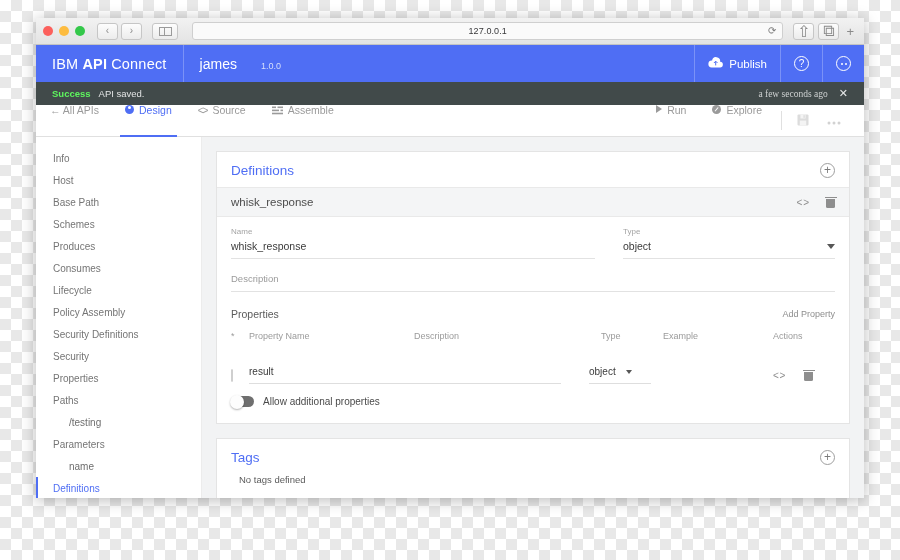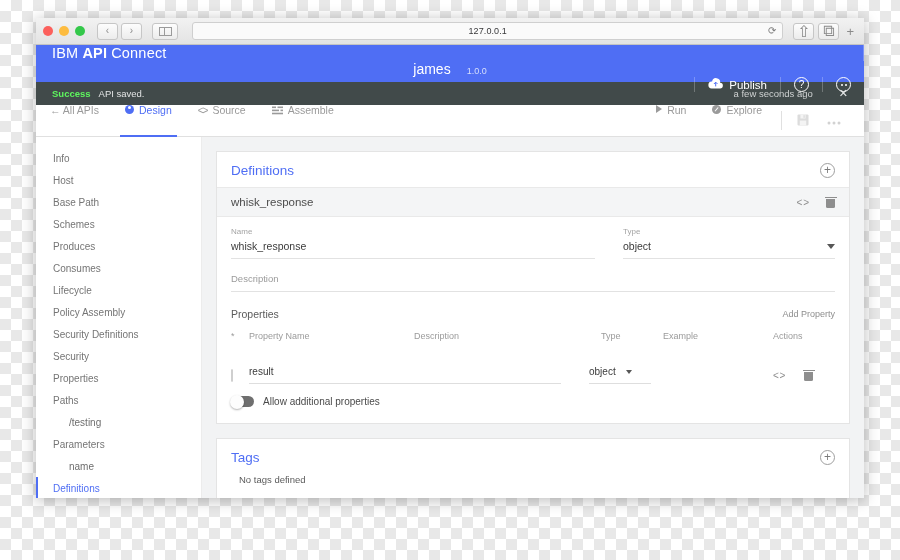--- a/index.html
+++ b/index.html
@@ -86,32 +86,32 @@
     background: linear-gradient(#fdfdfd,#ececec);
     border: 1px solid #c6c6c6; border-radius: 3px;
     display: flex; align-items: center; justify-content: center;
     color: #8a8a8a;
   }
   .plustab { font-size: 13px; color: #8a8a8a; padding: 0 3px; line-height: 1; }
 
   
   .appbar {
     height: 37px; background: #4f6ef4;
-    display: flex; align-items: stretch; color: #fff; flex-direction: column;
+    display: flex; align-items: stretch; color: #fff;
   }
   .brand {
     display: flex; align-items: center; padding: 0 16px;
     border-right: 1px solid rgba(255,255,255,.25);
     font-size: 14.5px; letter-spacing: .2px;
   }
   .brand .b-ibm { font-weight: 400; }
   .brand .b-api { font-weight: 700; margin: 0 4px; }
   .brand .b-con { font-weight: 400; }
   .apiname {
-    display: flex; align-items: baseline; gap: 16px;
+    display: flex; align-items: baseline; gap: 24px;
     padding: 0 16px; align-self: center;
   }
   .apiname .nm { font-size: 14px; }
   .apiname .ver { font-size: 9px; color: #d7dffb; }
   .appbar-right { margin-left: auto; display: flex; align-items: stretch; }
   .appbar-right > div {
     display: flex; align-items: center; justify-content: center;
     border-left: 1px solid rgba(255,255,255,.25);
     padding: 0 13px; font-size: 11.5px; gap: 6px;
   }
@@ -125,21 +125,21 @@
   .face-dots i { width: 2px; height: 2px; background: #fff; border-radius: 50%; display:block; }
 
   
   .statusbar {
     height: 23px; background: #414a4a; color: #e6e8e8;
     display: flex; align-items: center; padding: 0 16px;
     font-size: 9.5px;
   }
   .statusbar .ok { color: #5ef55e; font-weight: 700; margin-right: 8px; }
   .statusbar .msg { color: #e2e4e4; }
-  .statusbar .right { margin-left: auto; display: flex; align-items: center; gap: 26px; }
+  .statusbar .right { margin-left: auto; display: flex; align-items: center; gap: 11px; font-family: Liberation Serif, serif; }
   .statusbar .ago { color: #cfd2d2; }
   .statusbar .x { color: #e8eaea; font-size: 11px; }
 
   
   .toolbar {
     height: 32px; background: #fff; border-bottom: 1px solid #e0e0e0;
     display: flex; align-items: stretch; padding: 0 14px;
     font-size: 10.5px;
   }
   .tb-item {

